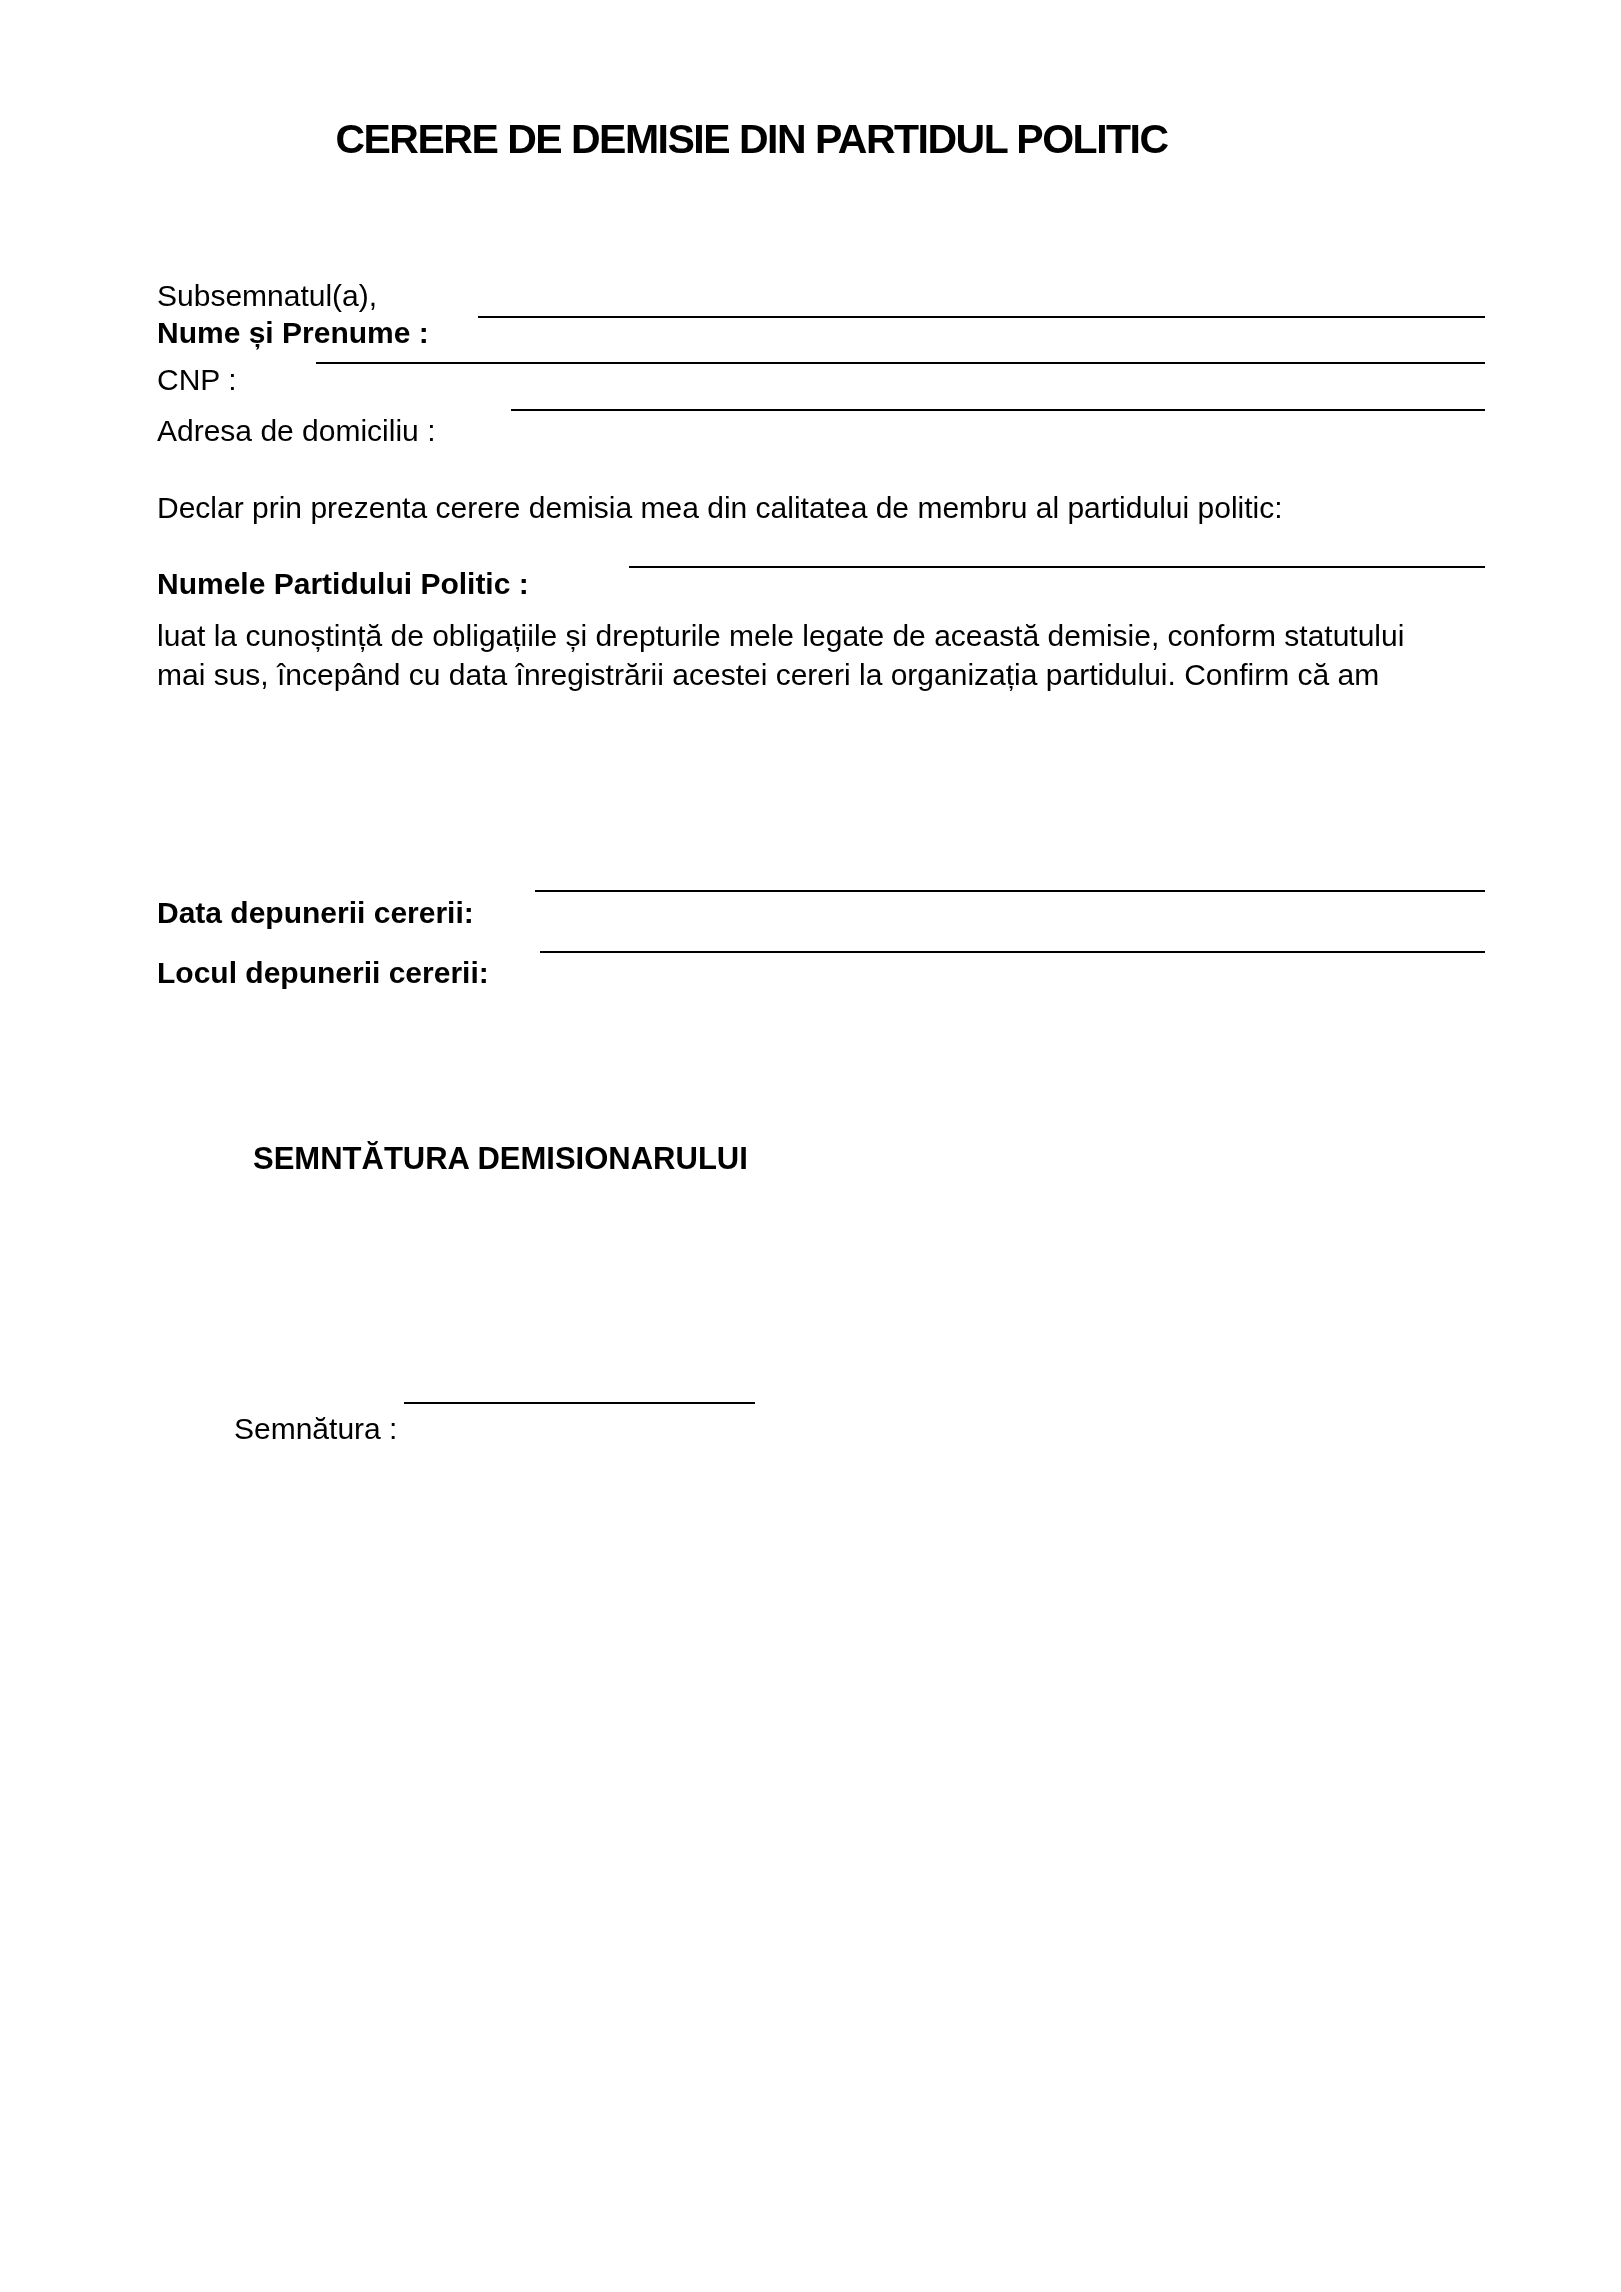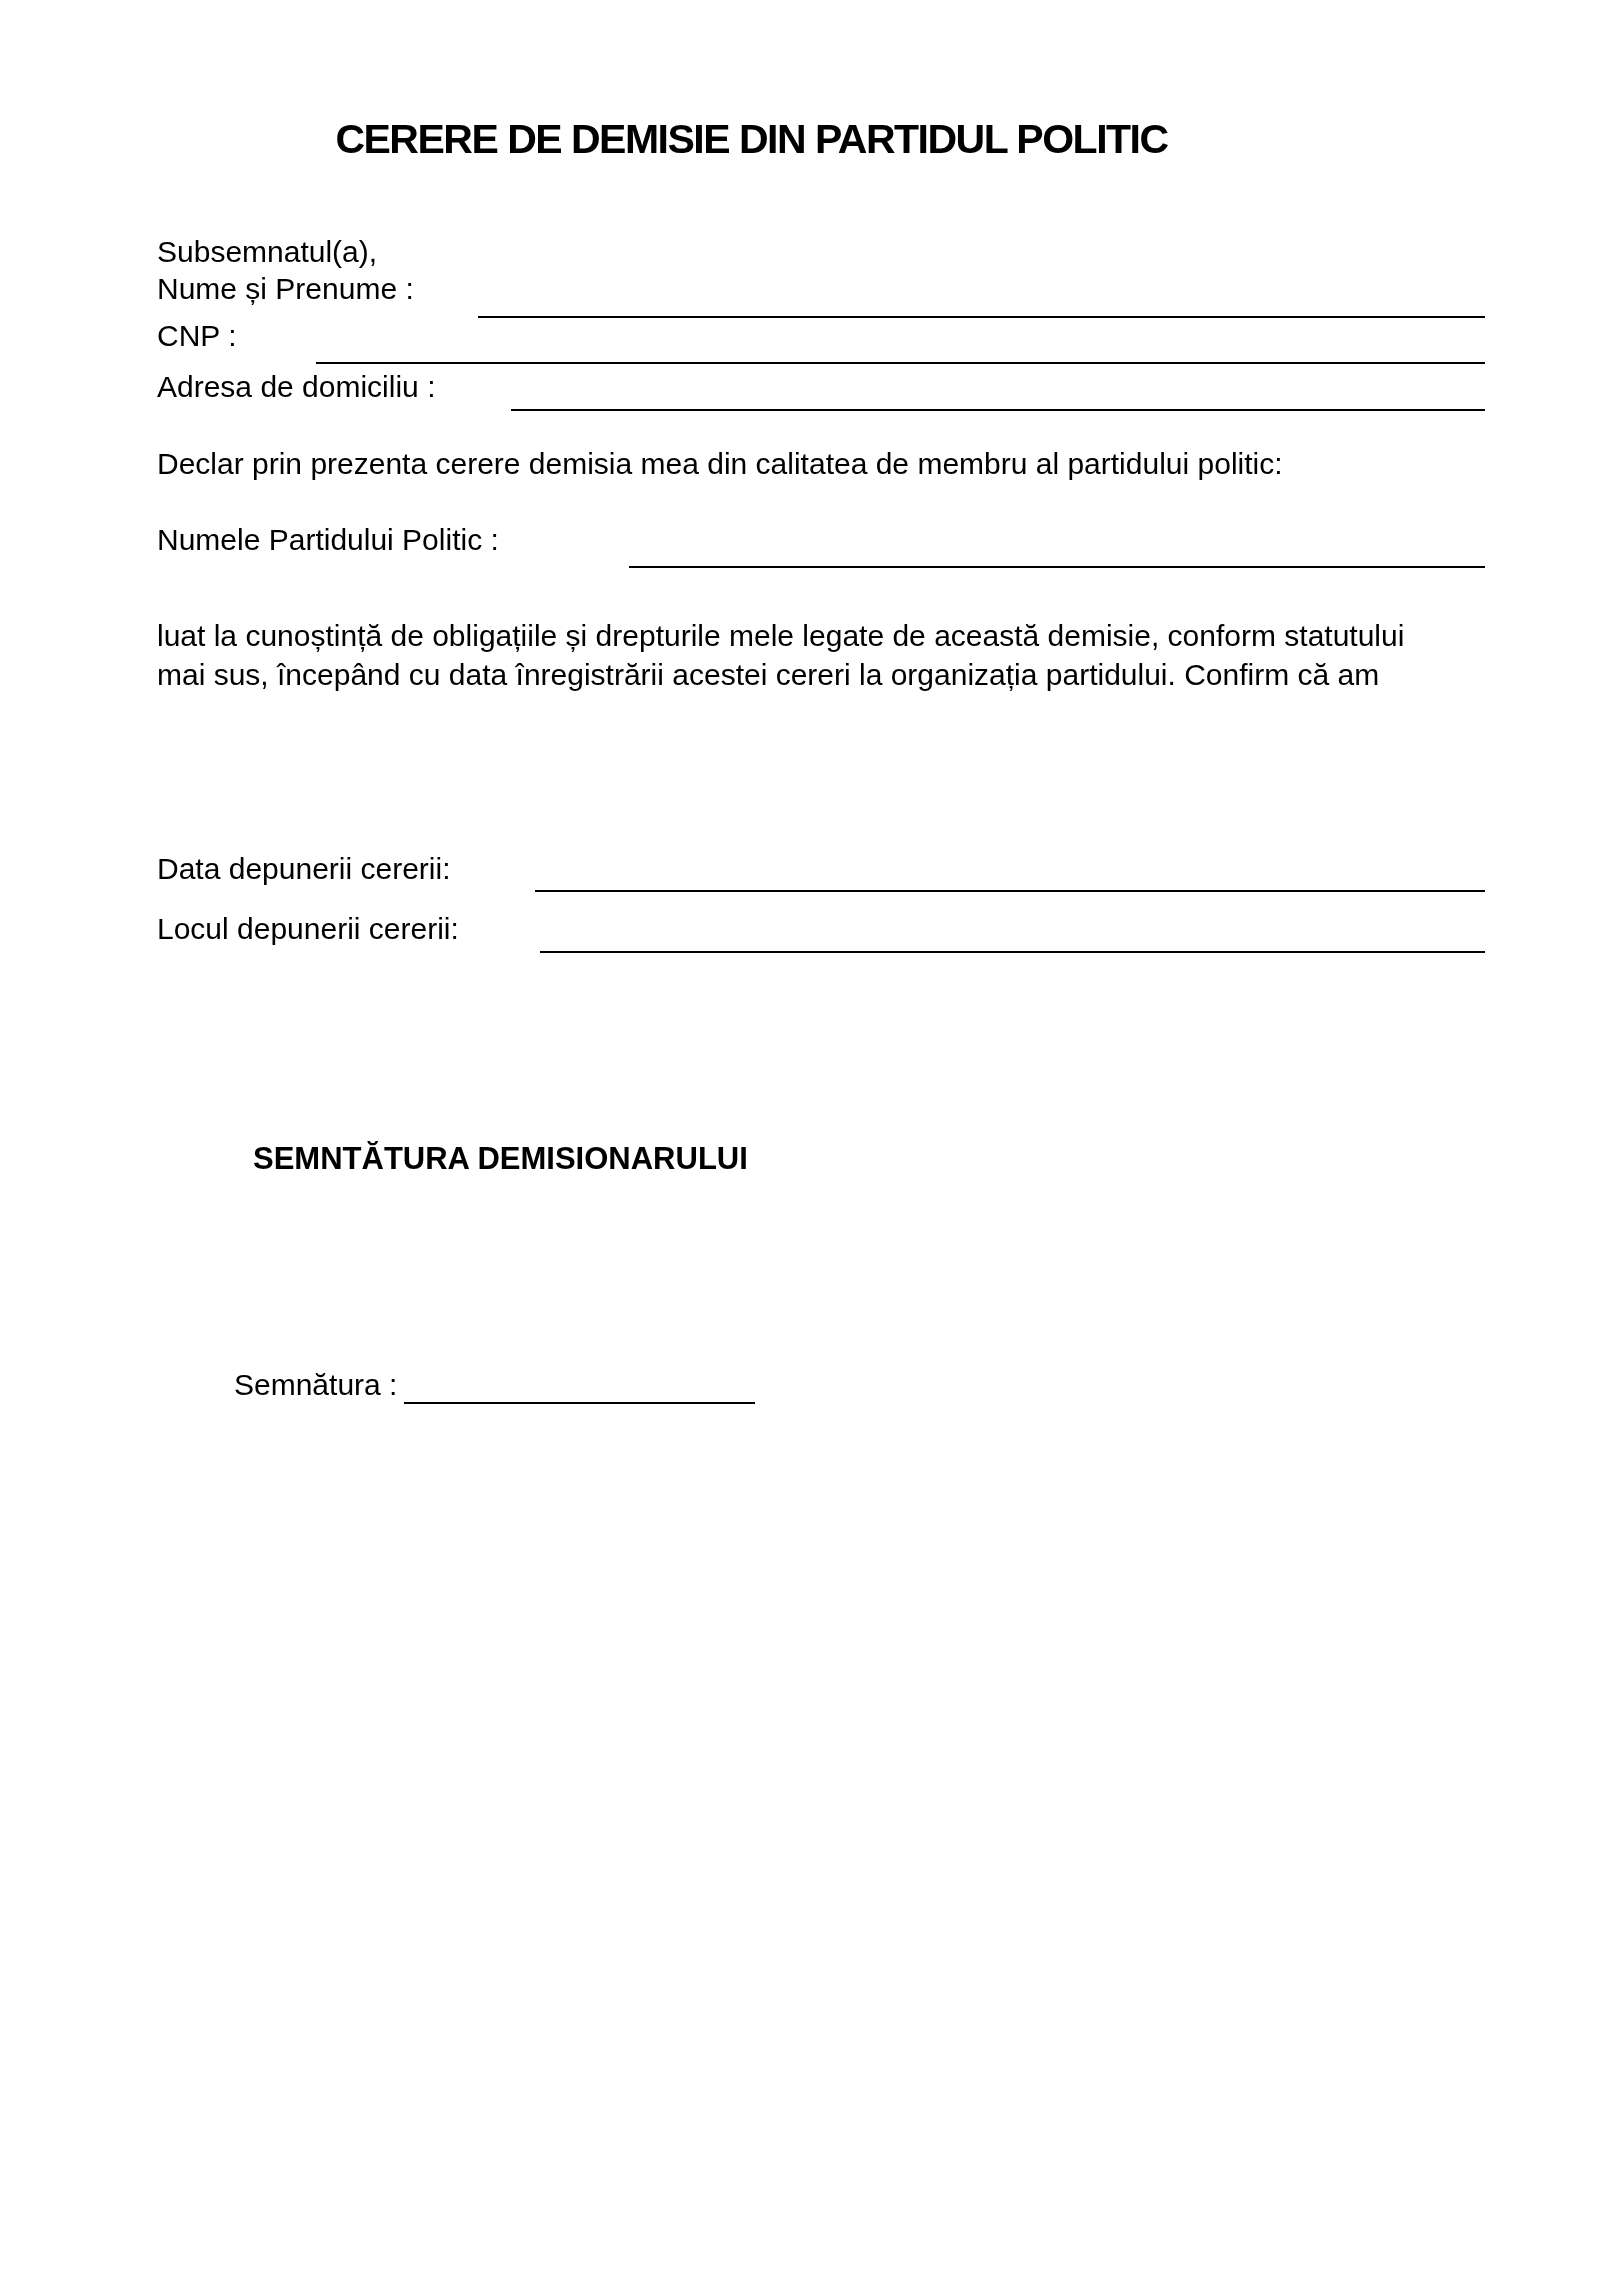--- a/index.html
+++ b/index.html
@@ -24,22 +24,23 @@
     text-align: center;
     font-size: 41px;
     font-weight: bold;
     letter-spacing: -1.5px;
     white-space: nowrap;
   }
   .txt {
     position: absolute;
     font-size: 30px;
     white-space: nowrap;
+    margin-top: 44px;
   }
-  .bold { font-weight: normal; }
+  .bold { font-weight: bold; }
   .fill-line {
     position: absolute;
     height: 0;
     border-bottom: 2.9px solid #000000;
     font-size: 26.5px;
     line-height: 0;
   }
   .fill-line.thin {
     border-bottom-width: 2px;
   }

